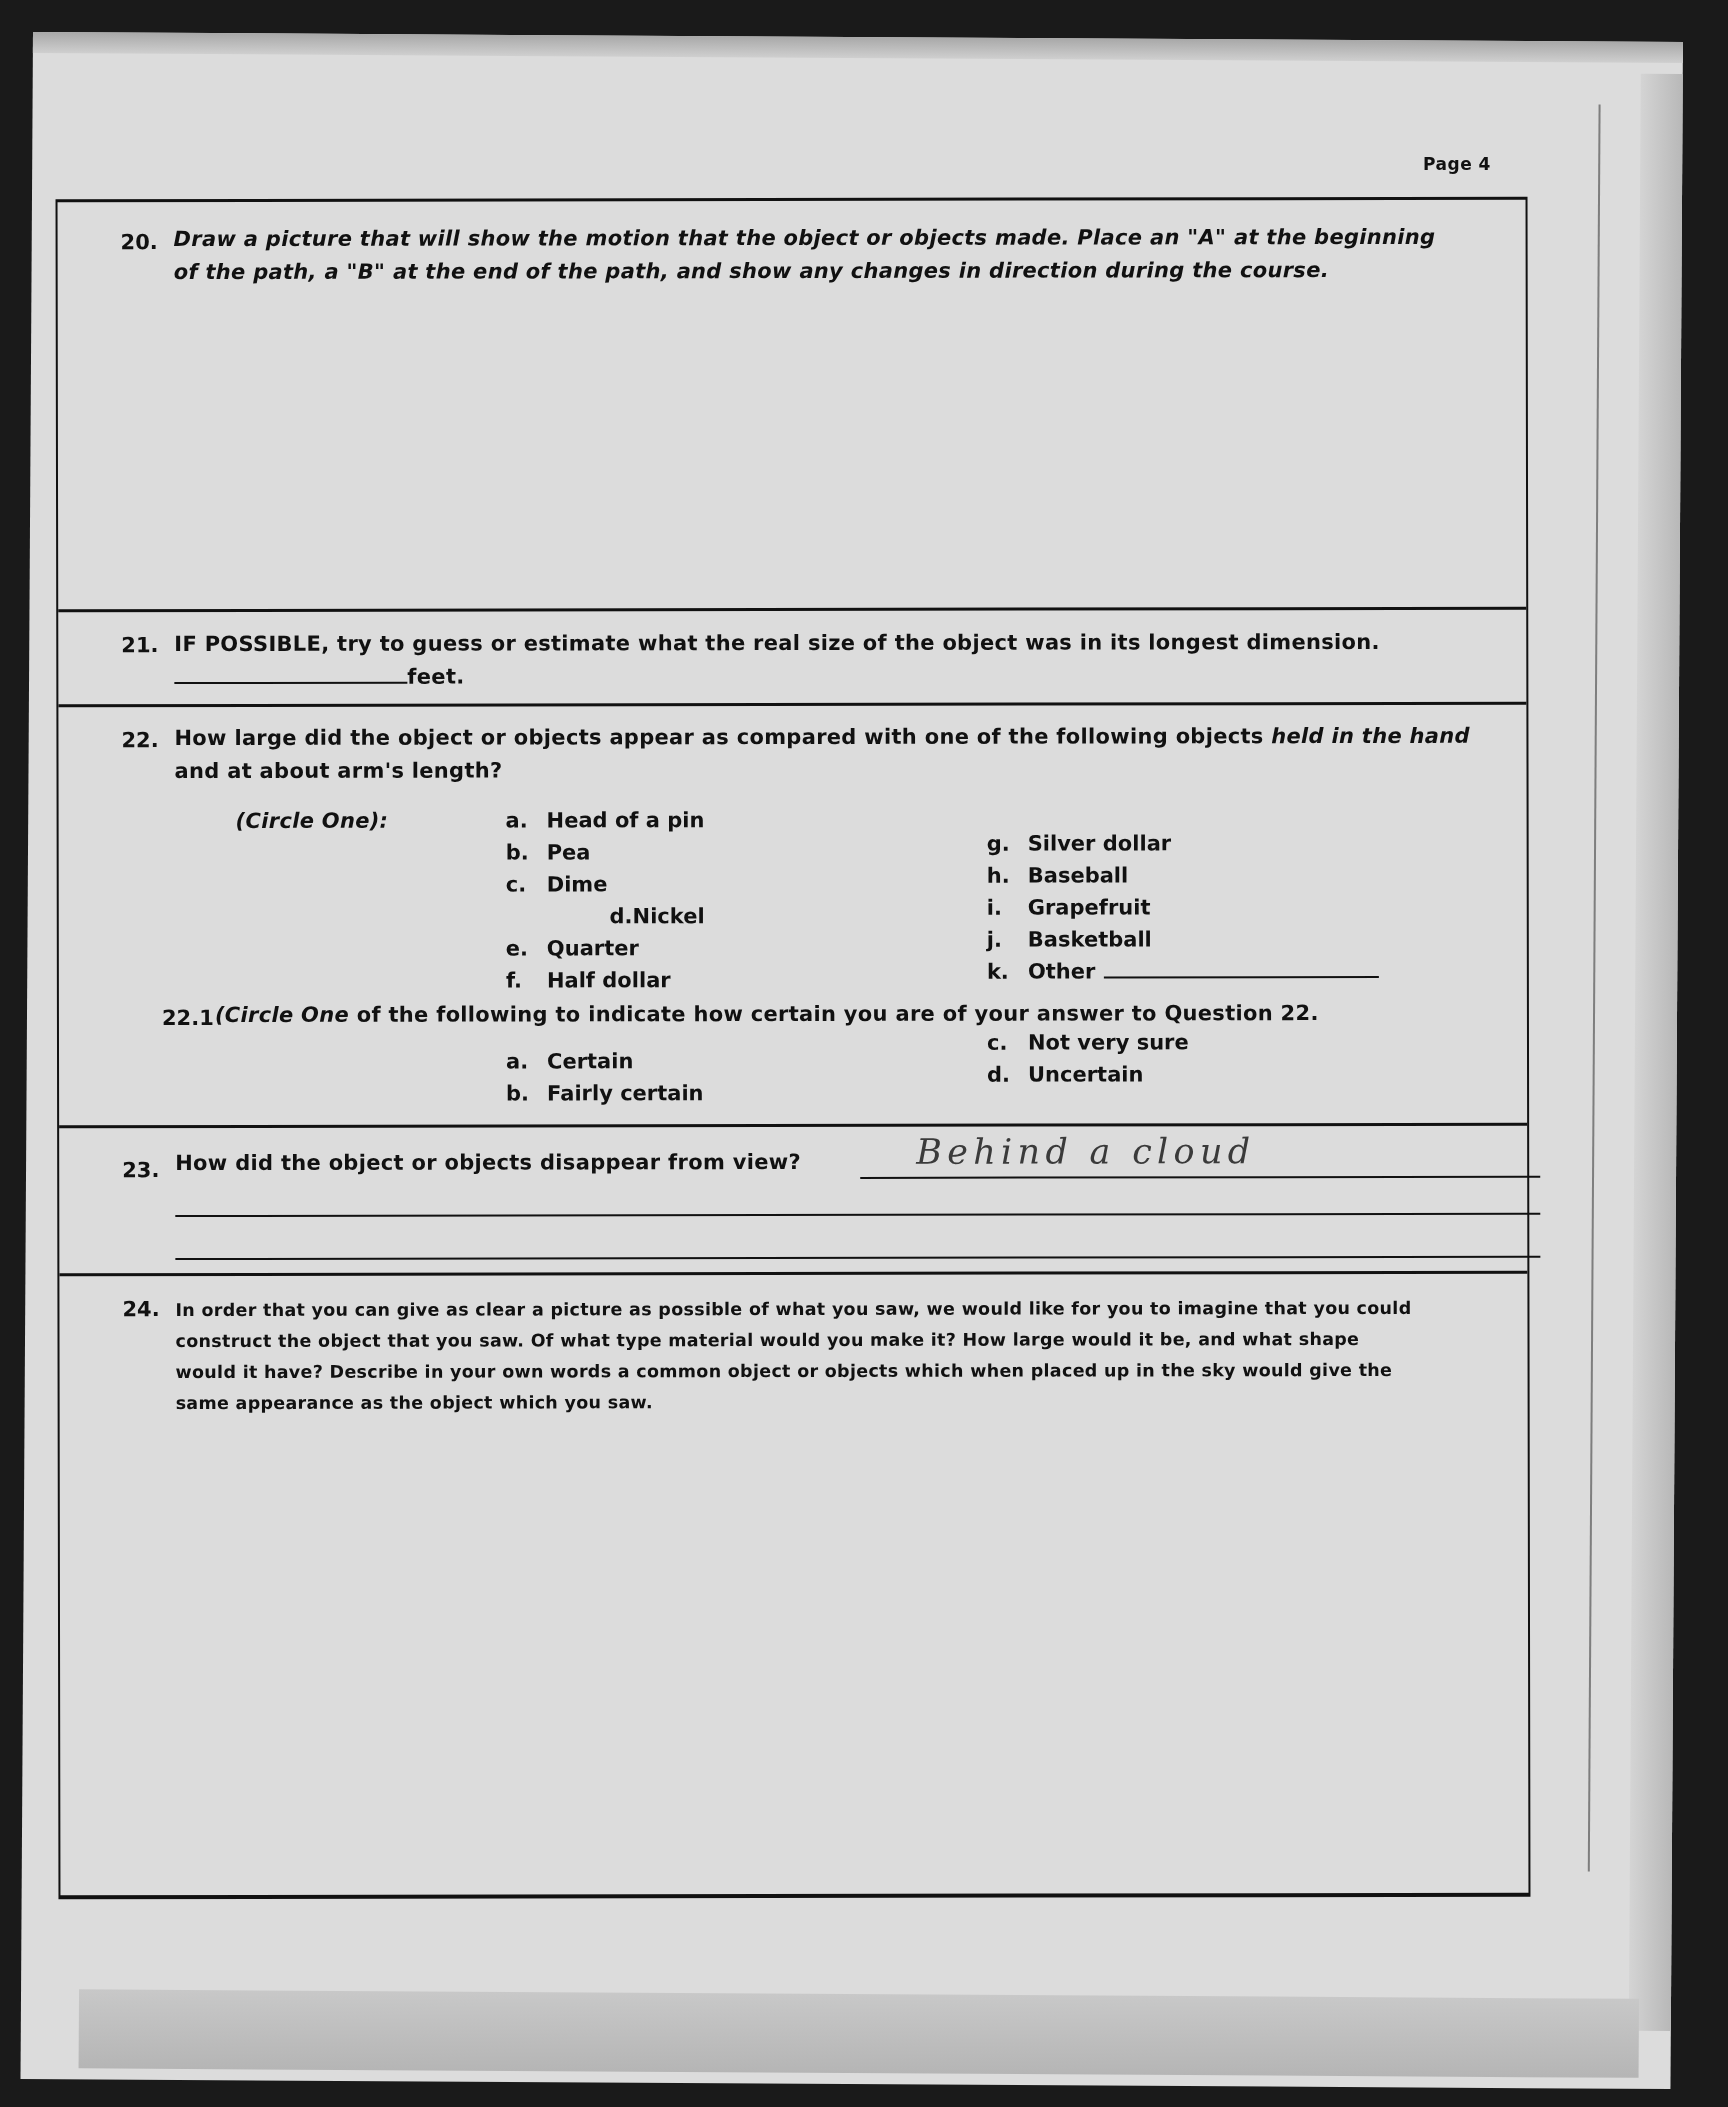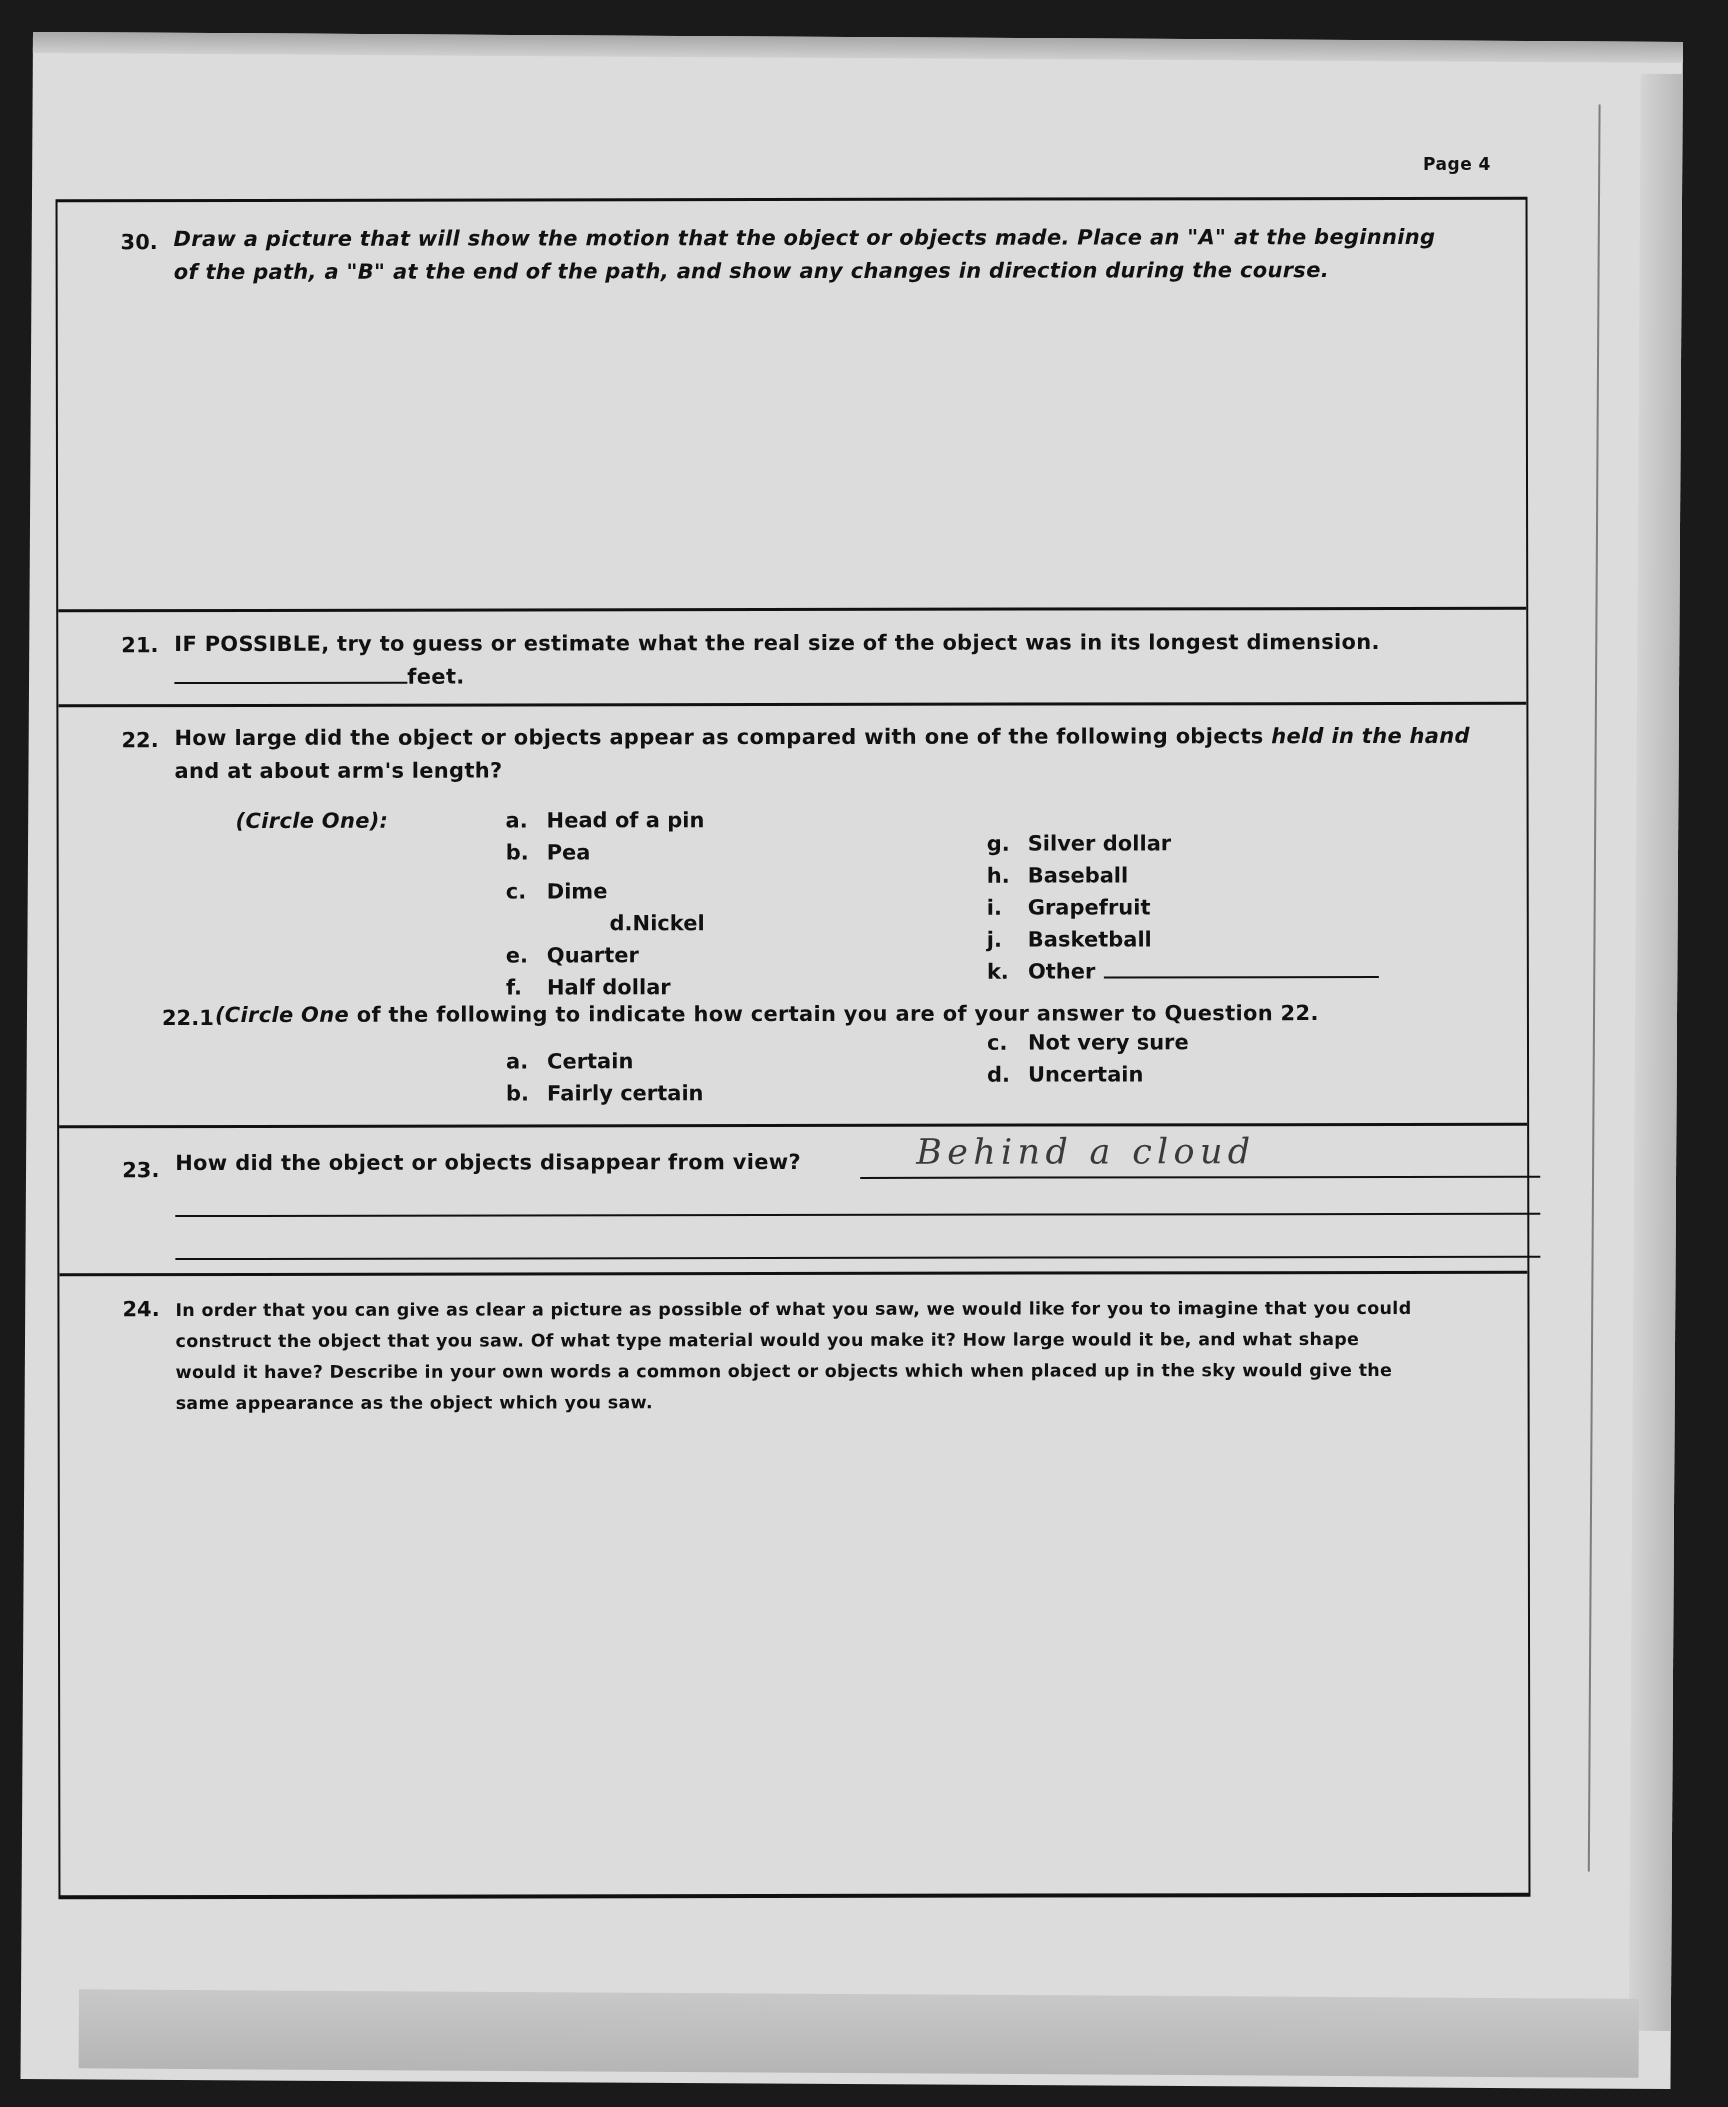--- a/index.html
+++ b/index.html
@@ -57,21 +57,21 @@
   <div class="scan-right-band"></div>
   <div class="scan-bottom-band"></div>
   <div class="edge-line"></div>
 </div>
 
 <div class="page-num">Page 4</div>
 
 <div class="form">
 
   <div class="sec" style="top:0; height:410px;">
-    <span class="qnum" style="left:63px; top:27.5px;">30.</span>
+    <span class="qnum" style="left:63px; top:27.5px;">20.</span>
     <div class="q ital" style="left:116px; top:21px; width:1322px;">
       <div>Draw a picture that will show the  motion that the object or objects made.  Place an "A" at the beginning</div>
       <div>of the path, a "B" at the end of the path, and show any changes in direction during the course.</div>
     </div>
     <div style="position:absolute; left:63px; top:101px; width:1344px; height:296px;"></div>
   </div>
 
   <div class="sec" style="top:410px; height:95px;">
     <span class="qnum" style="left:63px; top:21px;">21.</span>
     <div class="q" style="left:116px; top:16px; width:1322px;">
@@ -86,21 +86,21 @@
     <span class="qnum" style="left:63px; top:21px;">22.</span>
     <div class="q" style="left:116px; top:15px; width:1322px;">
       <div><span>How large did the object or objects appear as compared with one of the following objects </span><span class="ital">held in the hand</span></div>
       <div>and at about arm's length?</div>
     </div>
     <div class="q ital" style="left:177px; top:98px;">(Circle One):</div>
 
     <div id="q22-left" style="position:absolute; left:447px; top:98px;">
         <div class="opt" style="position: relative;"><span class="letter">a.</span><span>Head of a pin</span></div>
         <div class="opt" style="position: relative;"><span class="letter">b.</span><span>Pea</span></div>
-        <div class="opt" style="position: relative; margin-top: 7px;"><span class="letter">c.</span><span>Dime</span></div>
+        <div class="opt" style="position: relative;"><span class="letter">c.</span><span>Dime</span></div>
         <div class="opt" style="position: relative; text-align: right;"><span class="letter">d.</span><span>Nickel</span></div>
         <div class="opt" style="position: relative;"><span class="letter">e.</span><span>Quarter</span></div>
         <div class="opt" style="position: relative;"><span class="letter">f.</span><span>Half dollar</span></div>
       </div>
     <div id="q22-right" style="position:absolute; left:928px; top:98px;">
         <div class="opt" style="position: relative; margin-top: 24px;"><span class="letter">g.</span><span>Silver dollar</span></div>
         <div class="opt" style="position: relative;"><span class="letter">h.</span><span>Baseball</span></div>
         <div class="opt" style="position: relative;"><span class="letter">i.</span><span>Grapefruit</span></div>
         <div class="opt" style="position: relative;"><span class="letter">j.</span><span>Basketball</span></div>
         <div class="opt" style="position: relative;"><span class="letter">k.</span><span>Other</span><span class="blank" style="width: 275px; height: 19px; margin-left: 8.5px;"></span></div>

